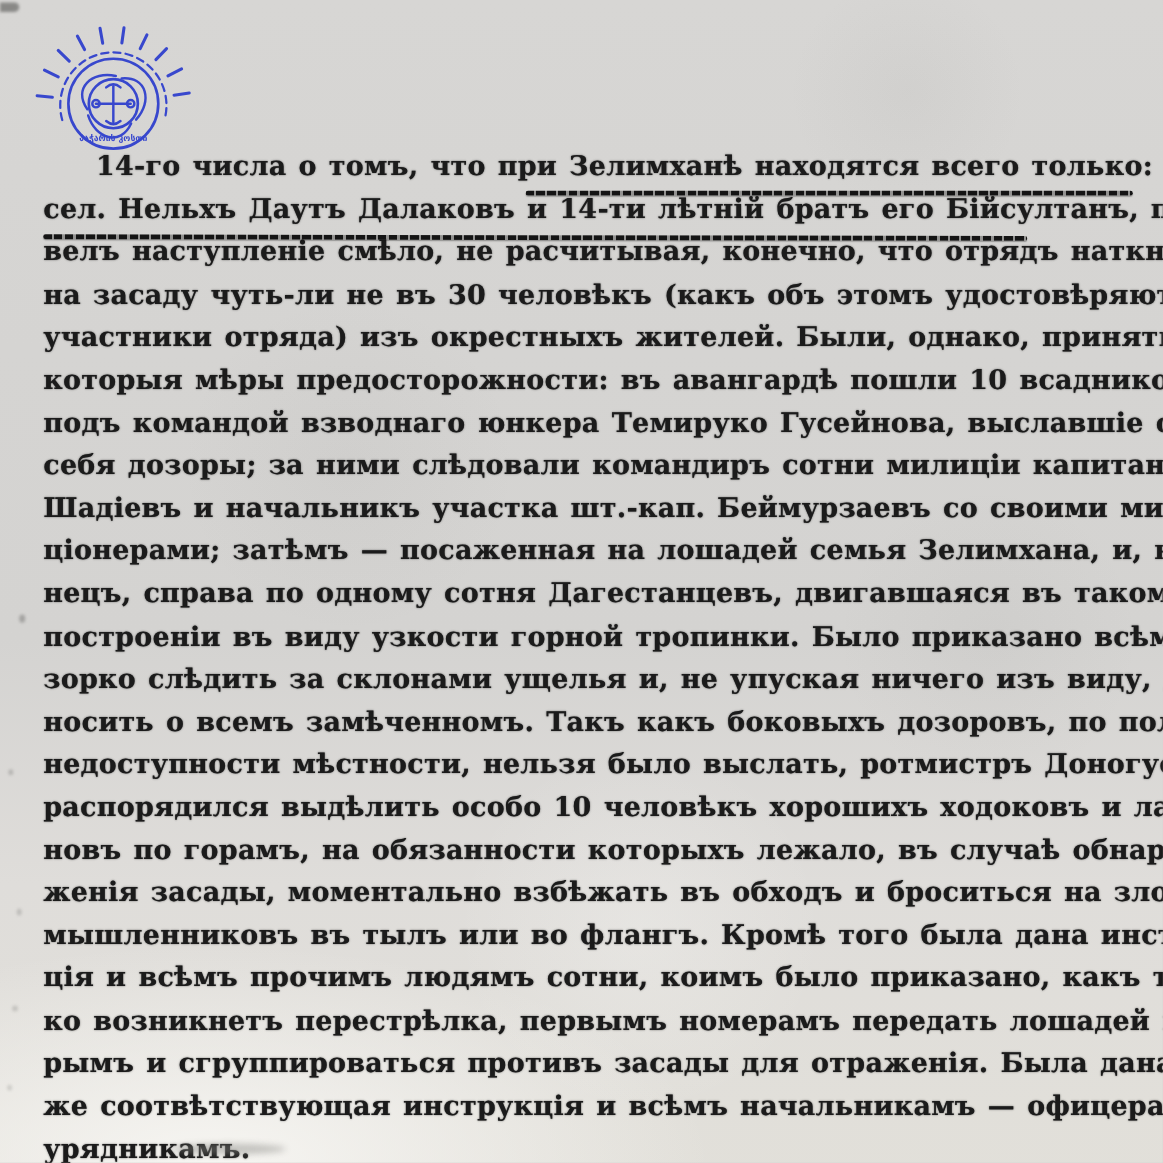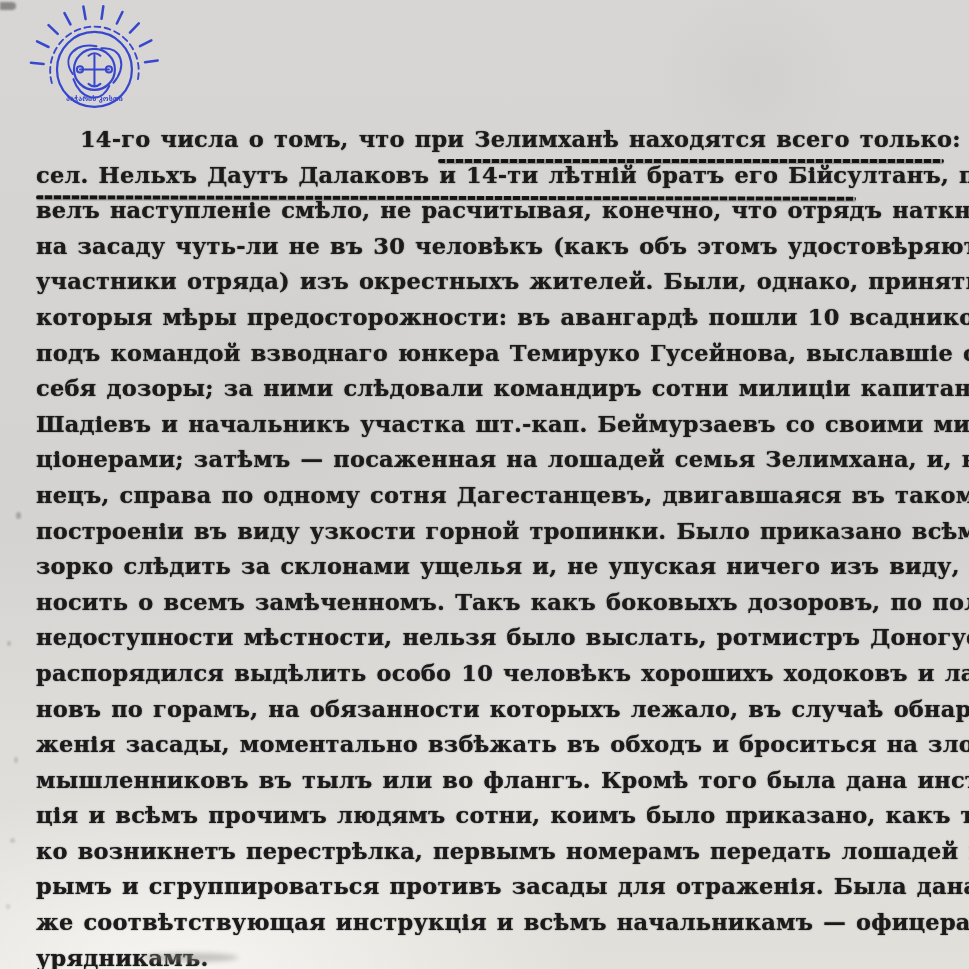--- a/index.html
+++ b/index.html
@@ -18,21 +18,21 @@
   .scan-page::before{
     content:"";position:absolute;inset:0;pointer-events:none;
     background:
       radial-gradient(circle 140px at 78% 8%, rgba(120,120,118,0.06), transparent 70%),
       radial-gradient(circle 200px at 30% 40%, rgba(110,110,108,0.05), transparent 70%),
       radial-gradient(circle 180px at 85% 55%, rgba(110,110,108,0.05), transparent 70%),
       radial-gradient(circle 220px at 55% 80%, rgba(250,250,248,0.25), transparent 70%);
   }
 
   
-  .stamp{position:absolute;left:18px;top:3px;width:158px;height:126px;opacity:0.92;}
+  .stamp{position:absolute;left:18px;top:20px;width:158px;height:126px;opacity:0.92;}
   .stamp svg{width:100%;height:100%;}
 
   
   .text-block{
     position:absolute;left:36px;top:122px;width:906px;
   }
   .line{
     height:35.6px;line-height:35.6px;
     font-size:22.5px;font-weight:bold;color:#1b1b1b;
     letter-spacing:0.2px;word-spacing:2px;

